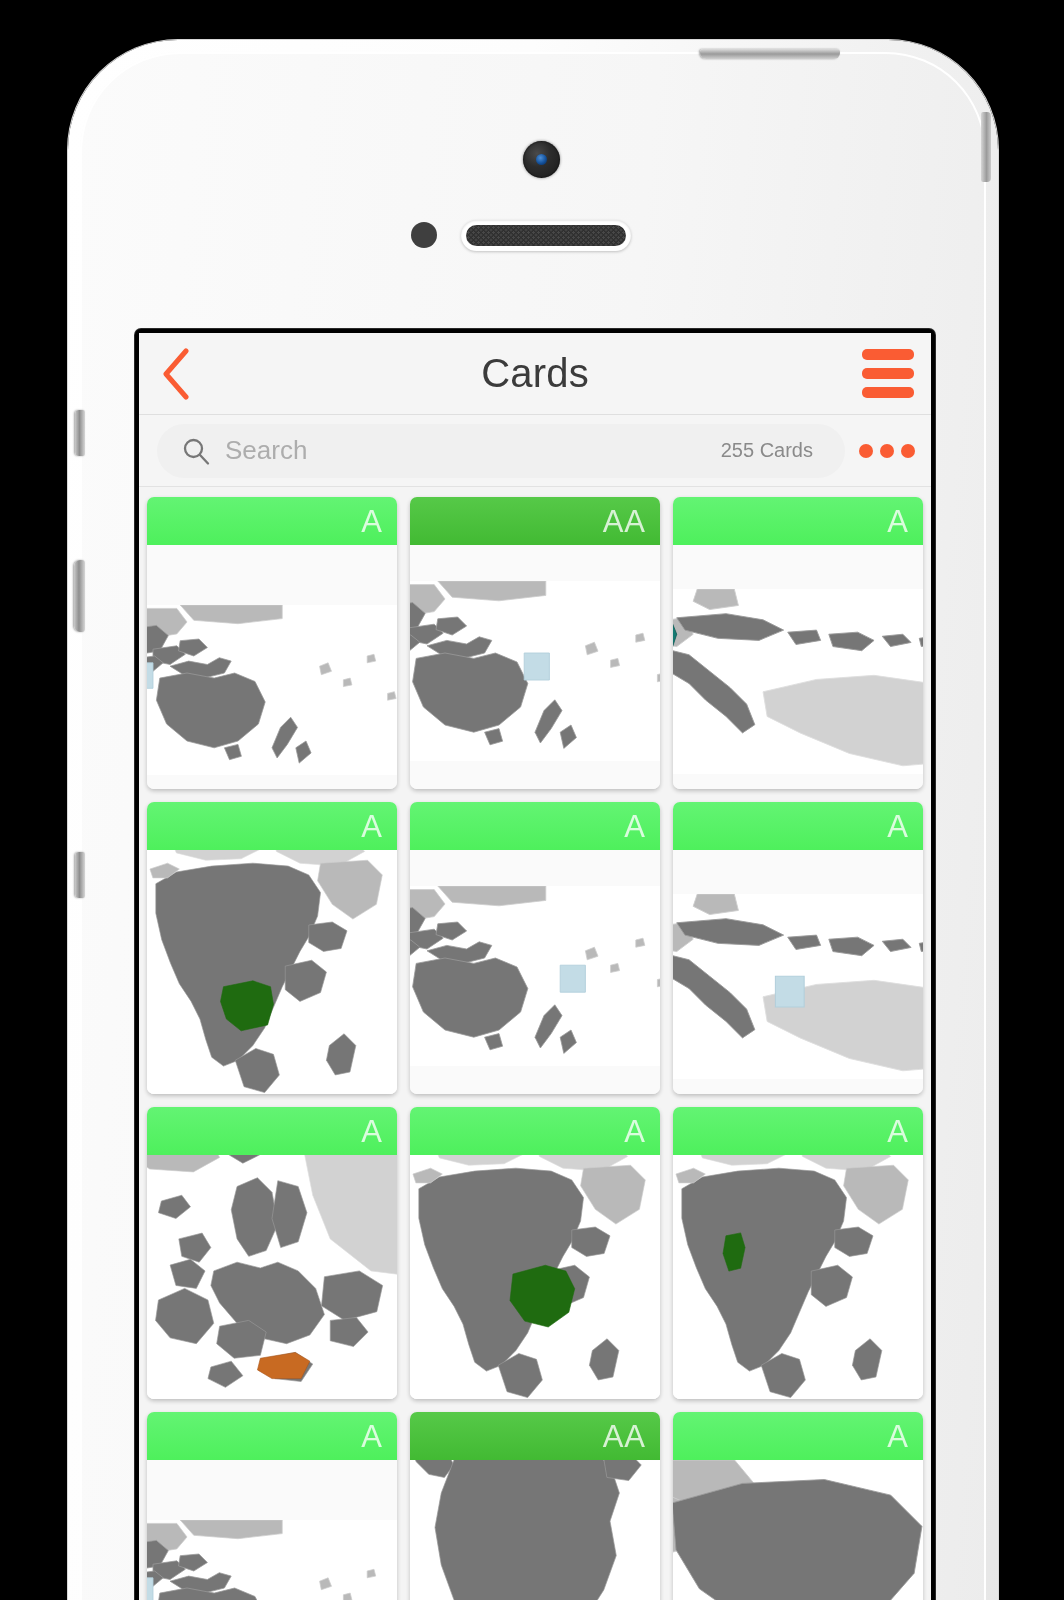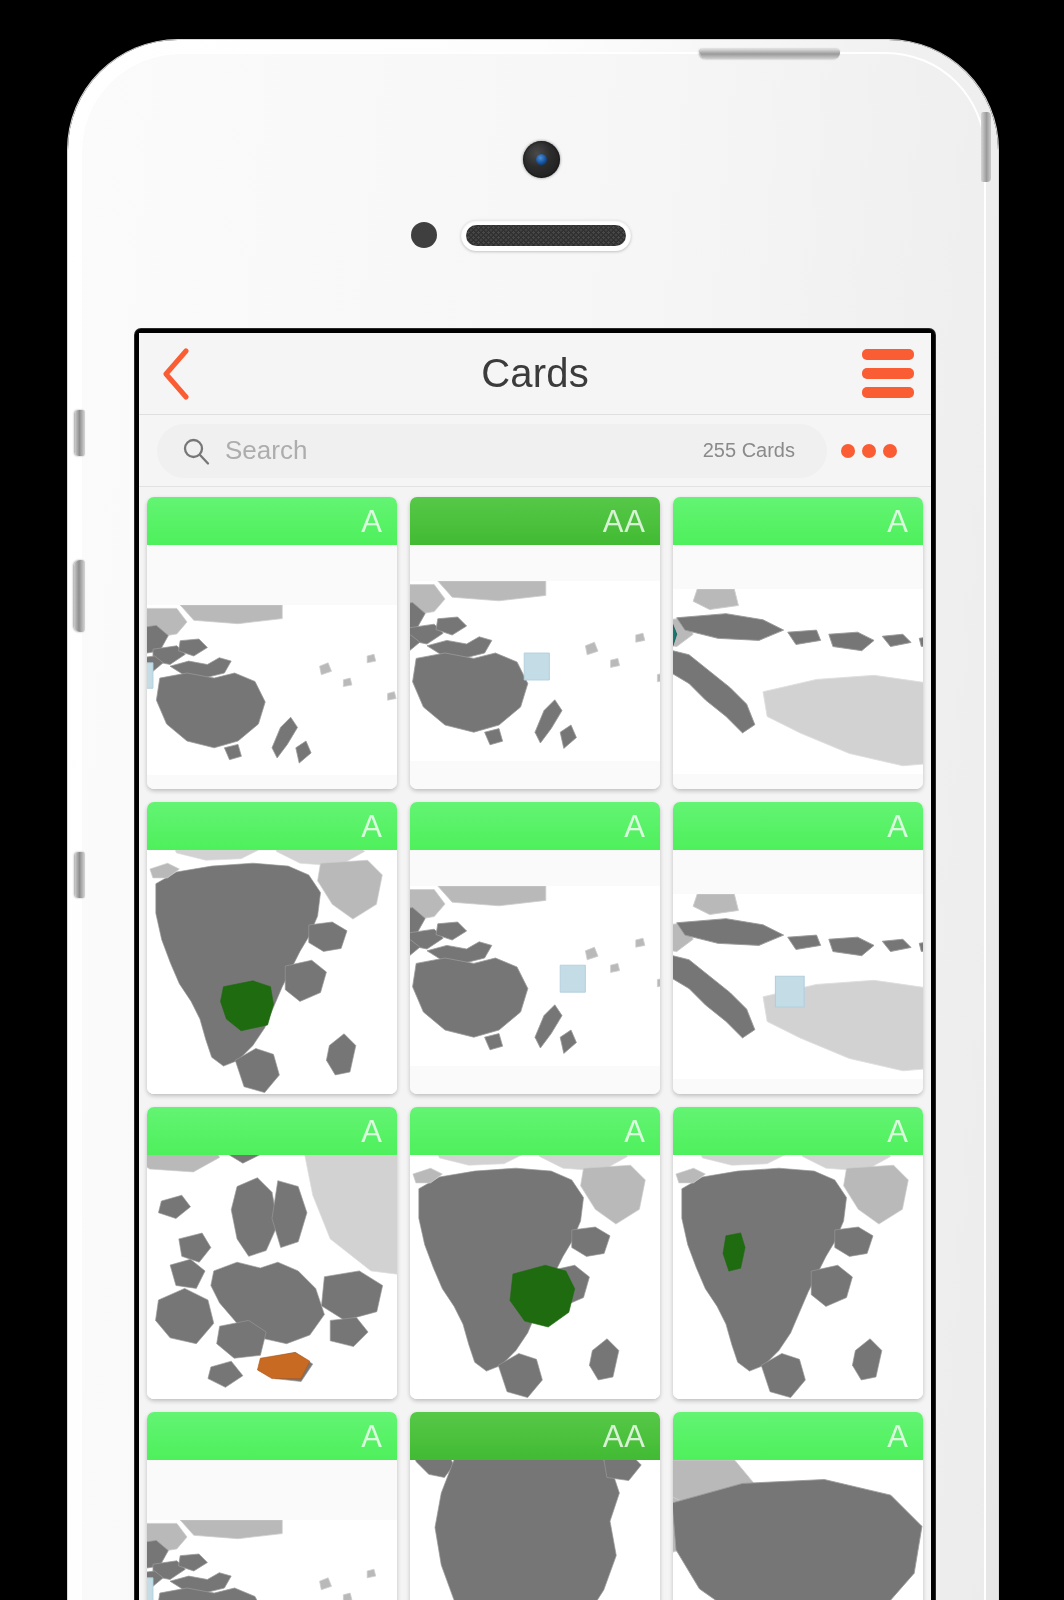--- a/index.html
+++ b/index.html
@@ -123,21 +123,21 @@
   .bar {
     width: 52px; height: 11px; border-radius: 5px; background: #fa5c33;
   }
 
   
   #searchrow {
     height: 72px;
     background: #f5f5f5;
     border-bottom: 1px solid #e2e2e2;
     display: flex; align-items: center;
-    padding: 0 20px 0 18px;
+    padding: 0 2px 0 18px;
   }
   #searchpill {
     flex: 1; height: 54px;
     background: #f0f0f0;
     border-radius: 27px;
     display: flex; align-items: center;
     padding: 0 24px;
   }
   #search-icon { width: 30px; height: 30px; flex: none; margin-right: 14px; }
   #search-input {

